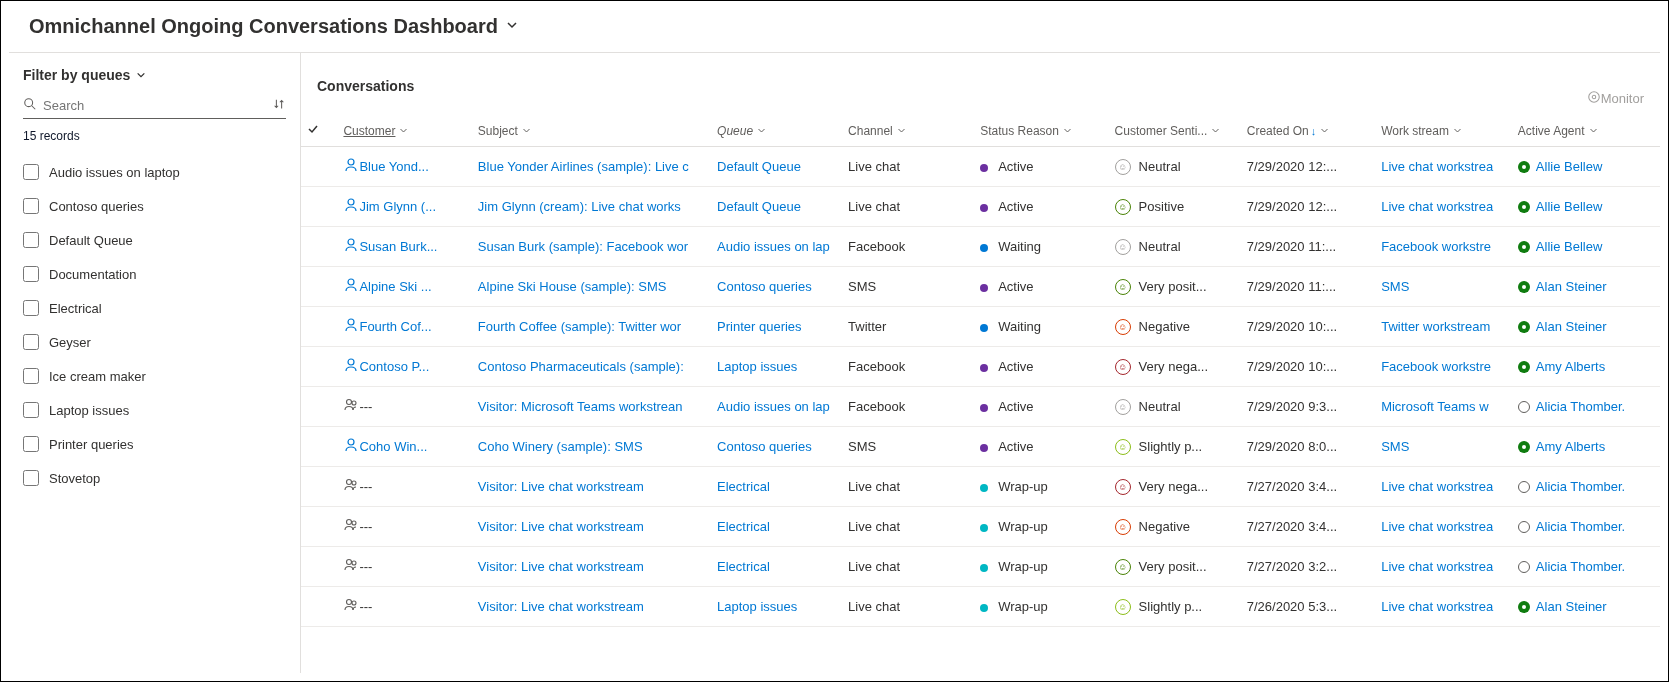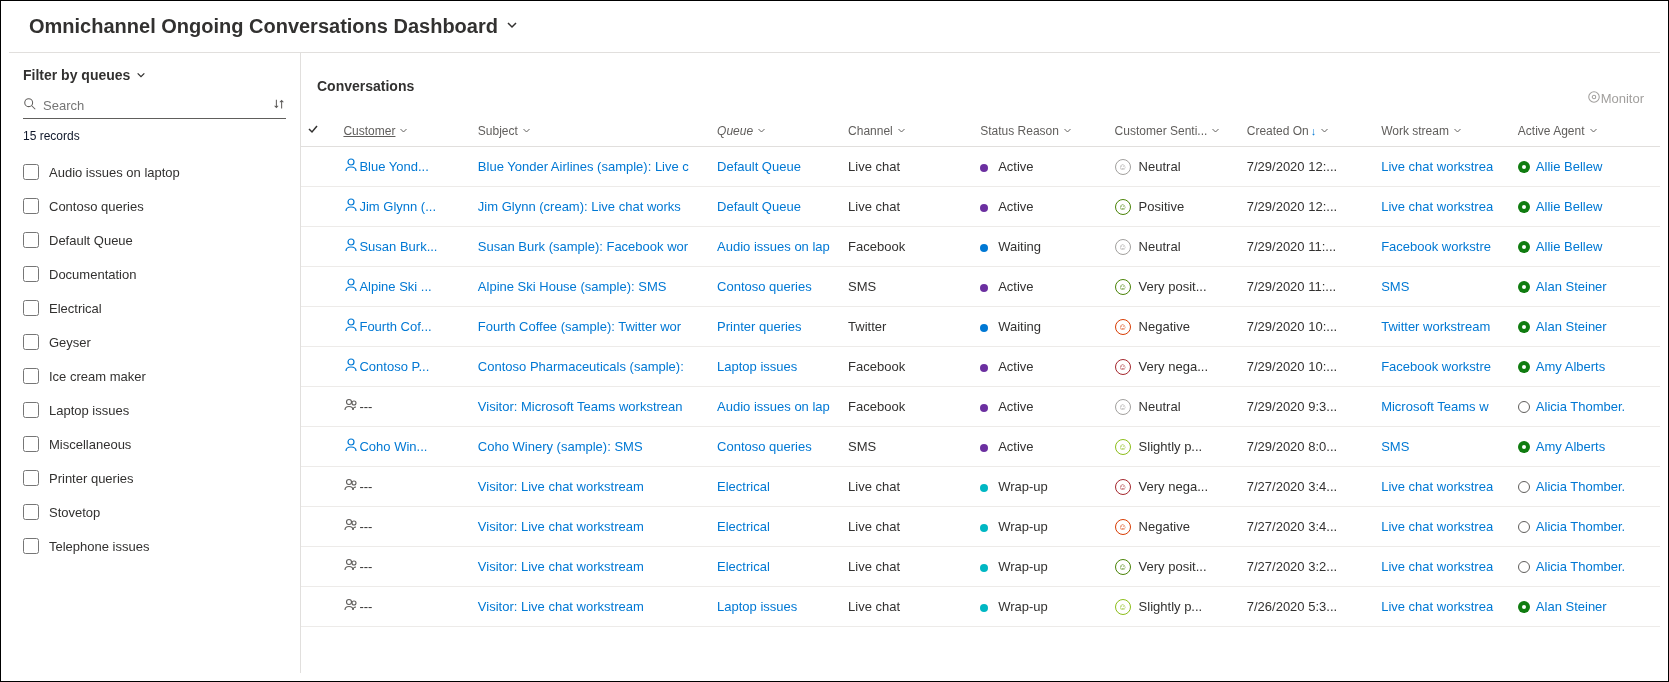--- a/index.html
+++ b/index.html
@@ -117,33 +117,25 @@
           <div class="queue-item">
             <input type="checkbox" style="">
             <span>Ice cream maker</span>
           </div>
           <div class="queue-item">
             <input type="checkbox" style="">
             <span>Laptop issues</span>
           </div>
           <div class="queue-item">
             <input type="checkbox" style="">
-            <span>Miscellaneous</span>
-          </div>
-          <div class="queue-item">
-            <input type="checkbox" style="">
             <span>Printer queries</span>
           </div>
           <div class="queue-item">
             <input type="checkbox" style="">
             <span>Stovetop</span>
-          </div>
-          <div class="queue-item">
-            <input type="checkbox" style="">
-            <span>Telephone issues</span>
           </div>
         </div>
   </div>
 
   <div class="main">
     <div class="main-header">
       <h2>Conversations</h2>
       <div class="monitor">
         <span>
           <svg width="14" height="14" viewBox="0 0 16 16">

